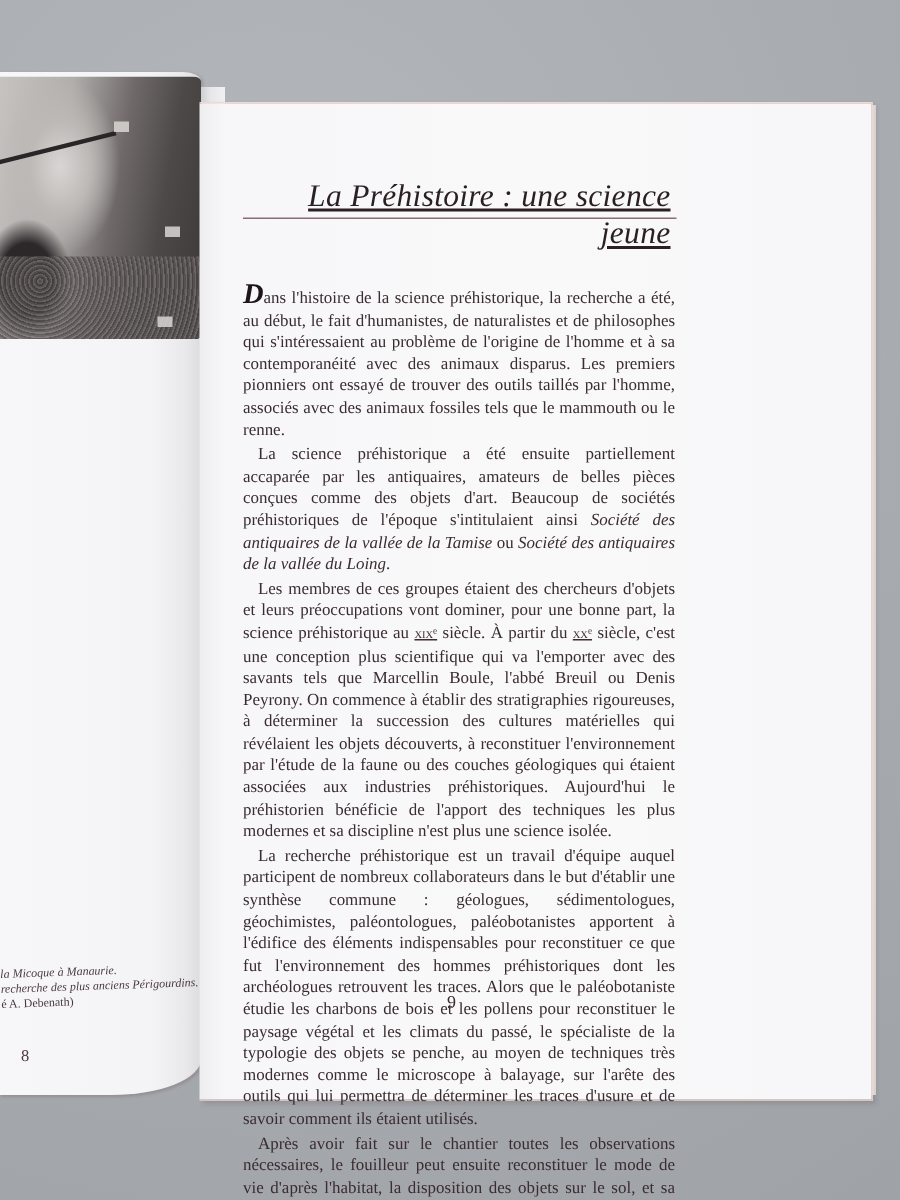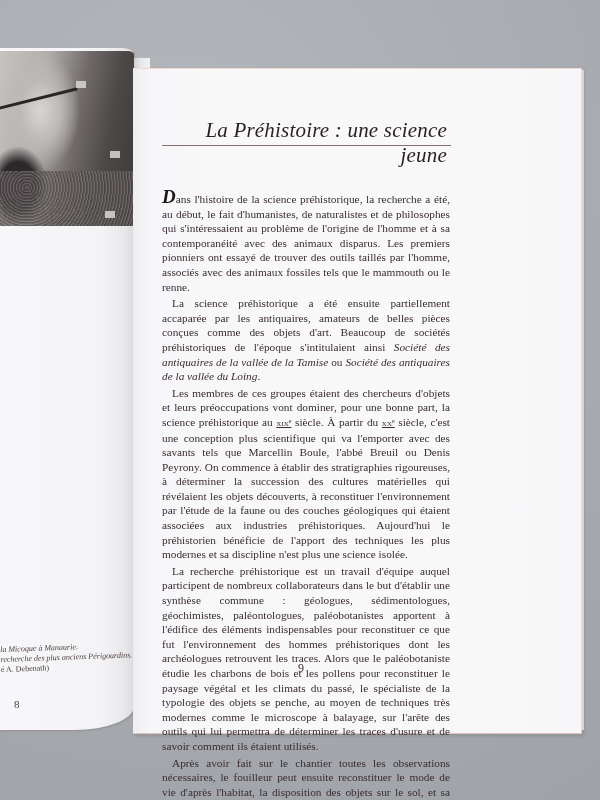--- a/index.html
+++ b/index.html
@@ -62,21 +62,21 @@
     border-bottom:1px solid #dcc4bb;
     border-top:1px solid #efd9d2;
     box-shadow: 2px 2px 3px rgba(90,90,100,0.25);
   }
   .right-edge {
     position:absolute; left:581px; top:70px; width:3px; height:660px;
     background: linear-gradient(to right, #e9ddd8, #d8d0cf);
   }
   .chapter-title {
     position:absolute; left:175px; top:118px; width:272px; text-align:right;
-    font-style:italic; font-size:21px; color:#2a1f23; letter-spacing:0.2px;
+    font-style:italic; font-size:21px; color:#2a1f23; letter-spacing:0.2px;text-decoration:underline;
   }
   .title-rule {
     position:absolute; left:162px; top:145px; width:289px; height:1px;
     background:#8b6c72;
   }
   .body-text {
     position:absolute; left:162px; top:192px; width:288px;
     font-size:11.3px; line-height:14.6px; color:#3a2c31; text-align:justify;
     hyphens:manual;
   }

